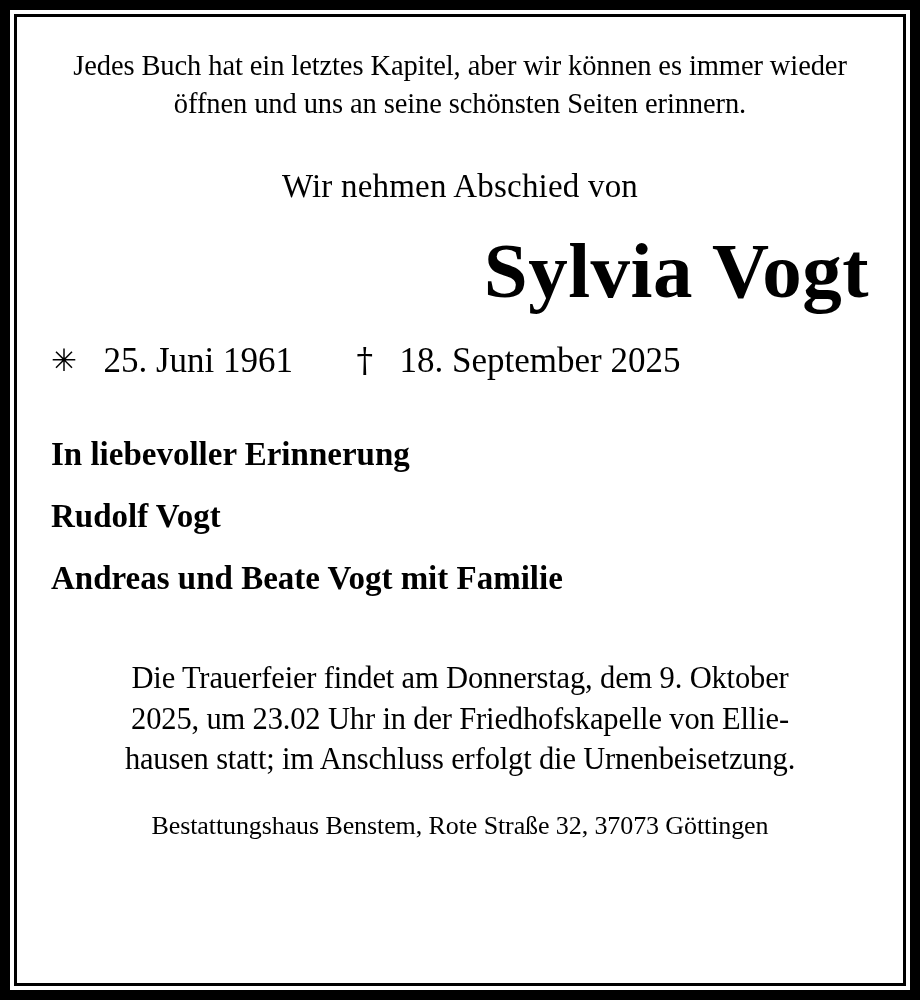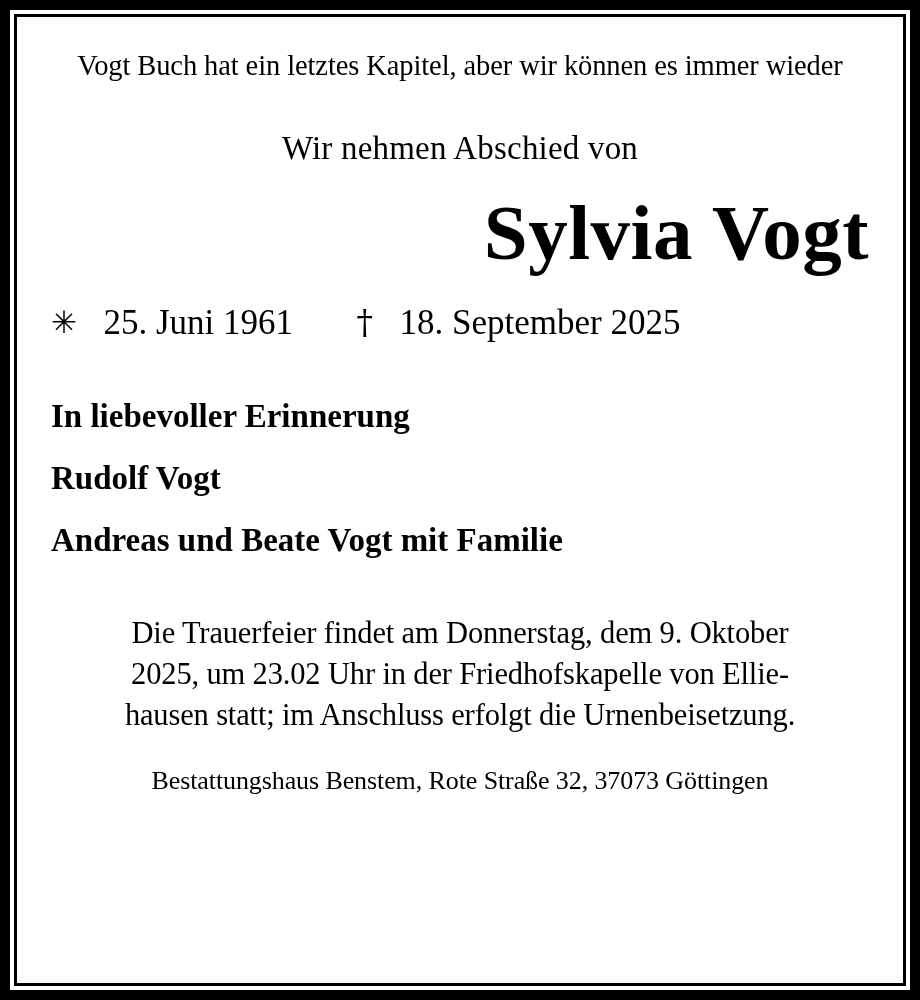--- a/index.html
+++ b/index.html
@@ -88,21 +88,21 @@
     margin-top: 56px;
     font-weight: bold;
   }
   .mourners .m-line {
     display: block;
     font-size: 33px;
     line-height: 1.0;
     margin-bottom: 29px;
     white-space: nowrap;
   }
-  .mourners .m-line:last-child { margin-bottom: 0; }
+  .mourners .m-line:last-child { margin-bottom: 7px; }
   .mourners .thin {
     font-weight: normal;
     font-size: 31px;
   }
 
   
   .service {
     text-align: center;
     font-size: 30.5px;
     line-height: 1.34;
@@ -121,21 +121,22 @@
     white-space: nowrap;
   }
 </style>
 </head>
 <body>
 
 <div class="notice-frame">
   <div class="notice-inner">
 
     <div class="epigraph">
-      <span class="line">Vogt Buch hat ein letztes Kapitel, aber wir können es immer wieder</span>
+      <span class="line">Jedes Buch hat ein letztes Kapitel, aber wir können es immer wieder</span>
+      <span class="line">öffnen und uns an seine schönsten Seiten erinnern.</span>
     </div>
 
     <div class="farewell">Wir nehmen Abschied  von</div>
 
     <div class="deceased-name">Sylvia Vogt</div>
 
     <div class="dates">
       <span class="sym">✳</span>
       <span class="sym-gap"></span>
       <span>25. Juni 1961</span>

